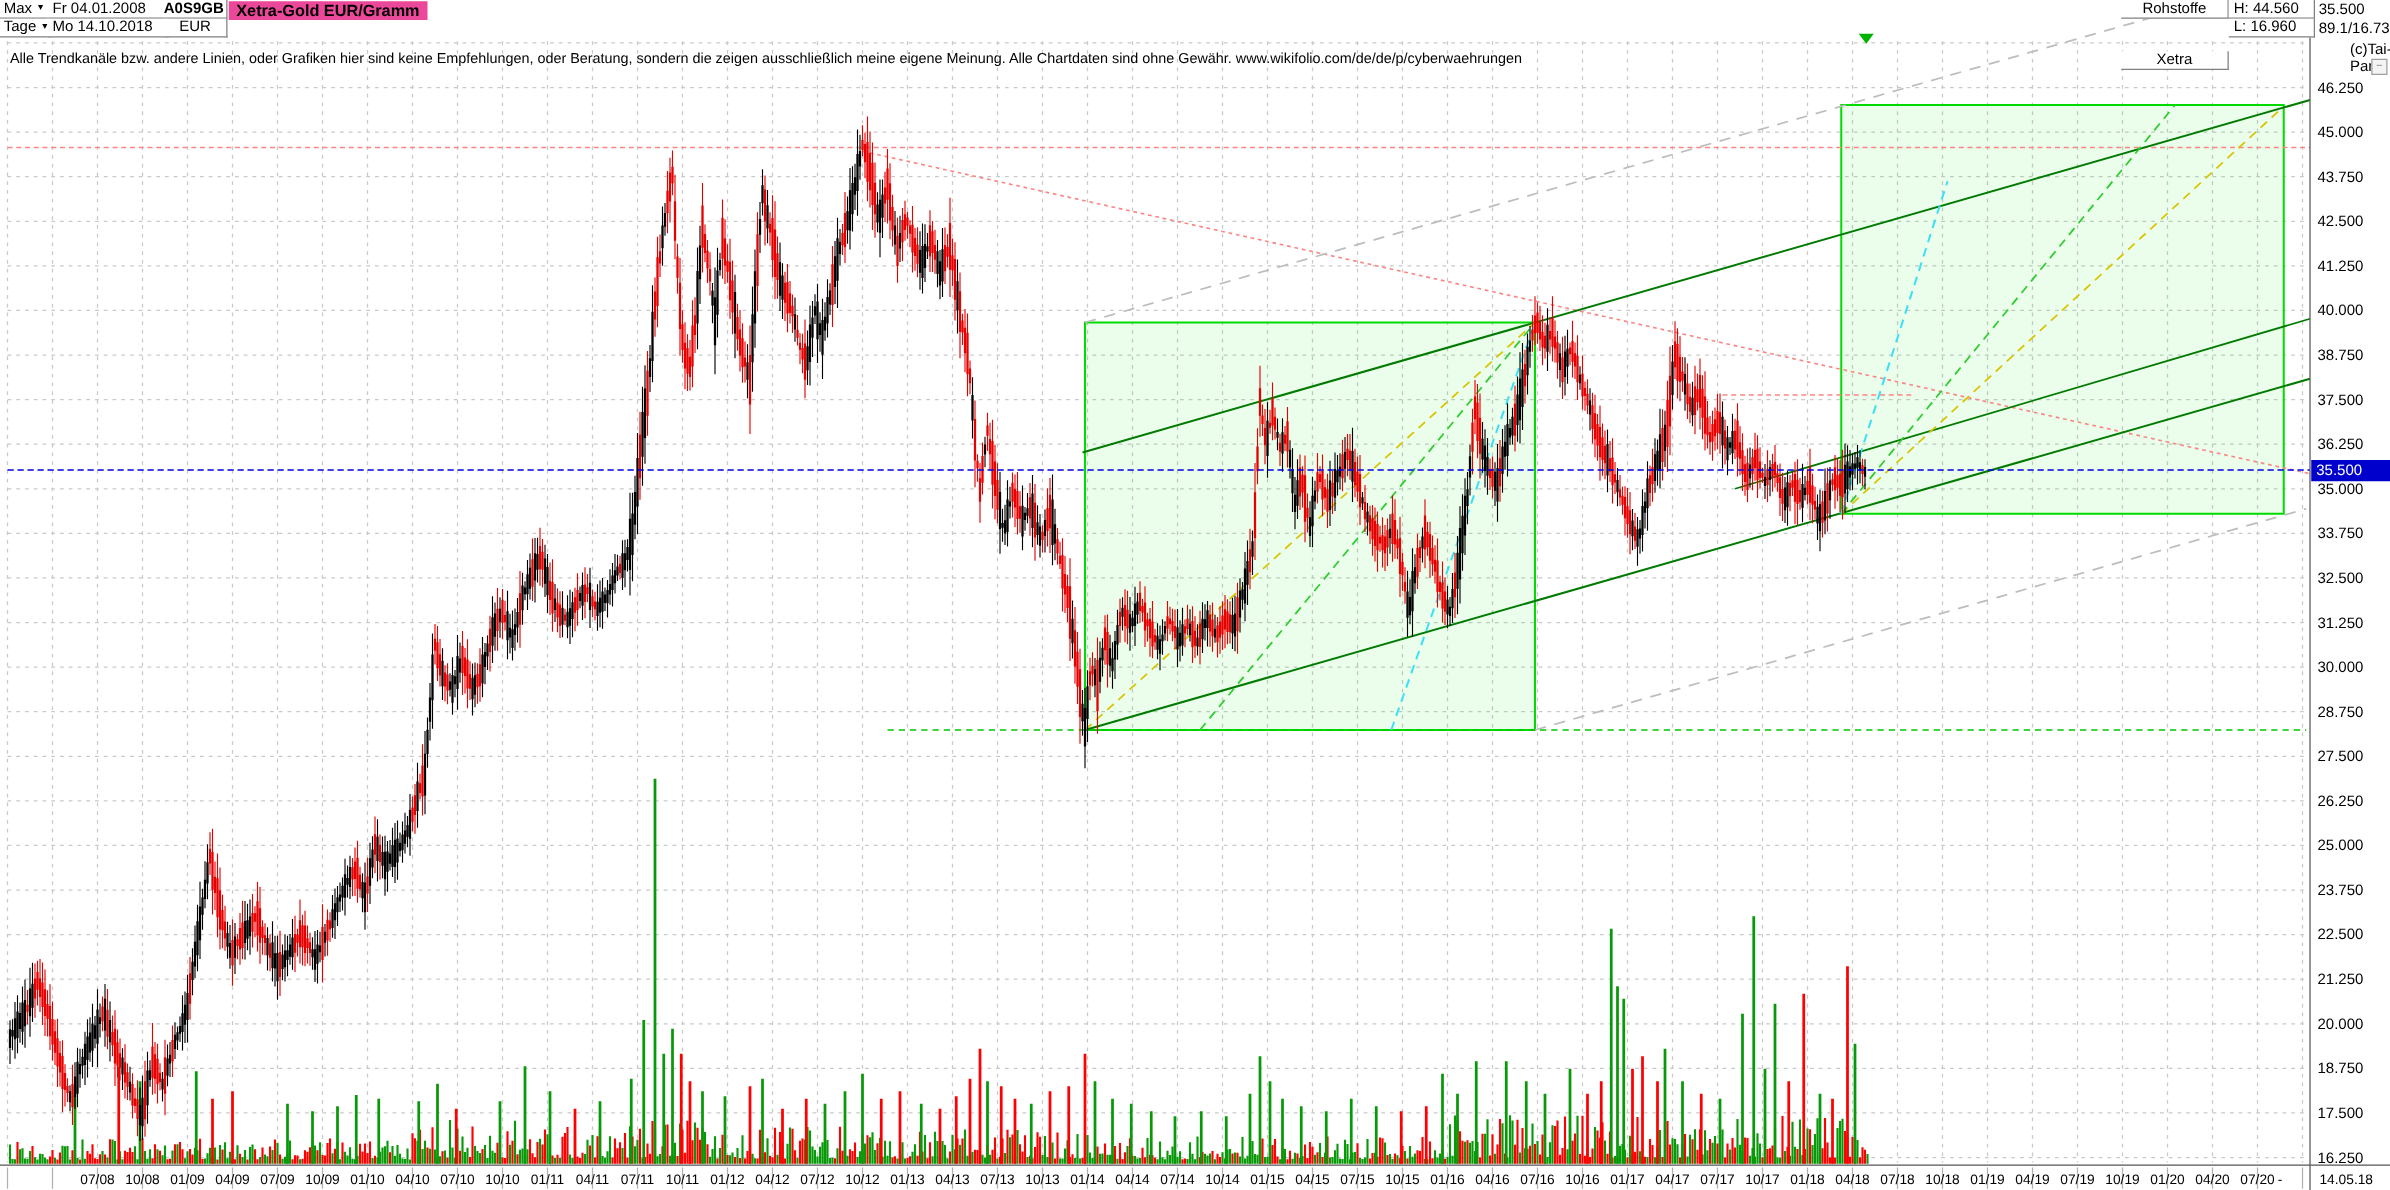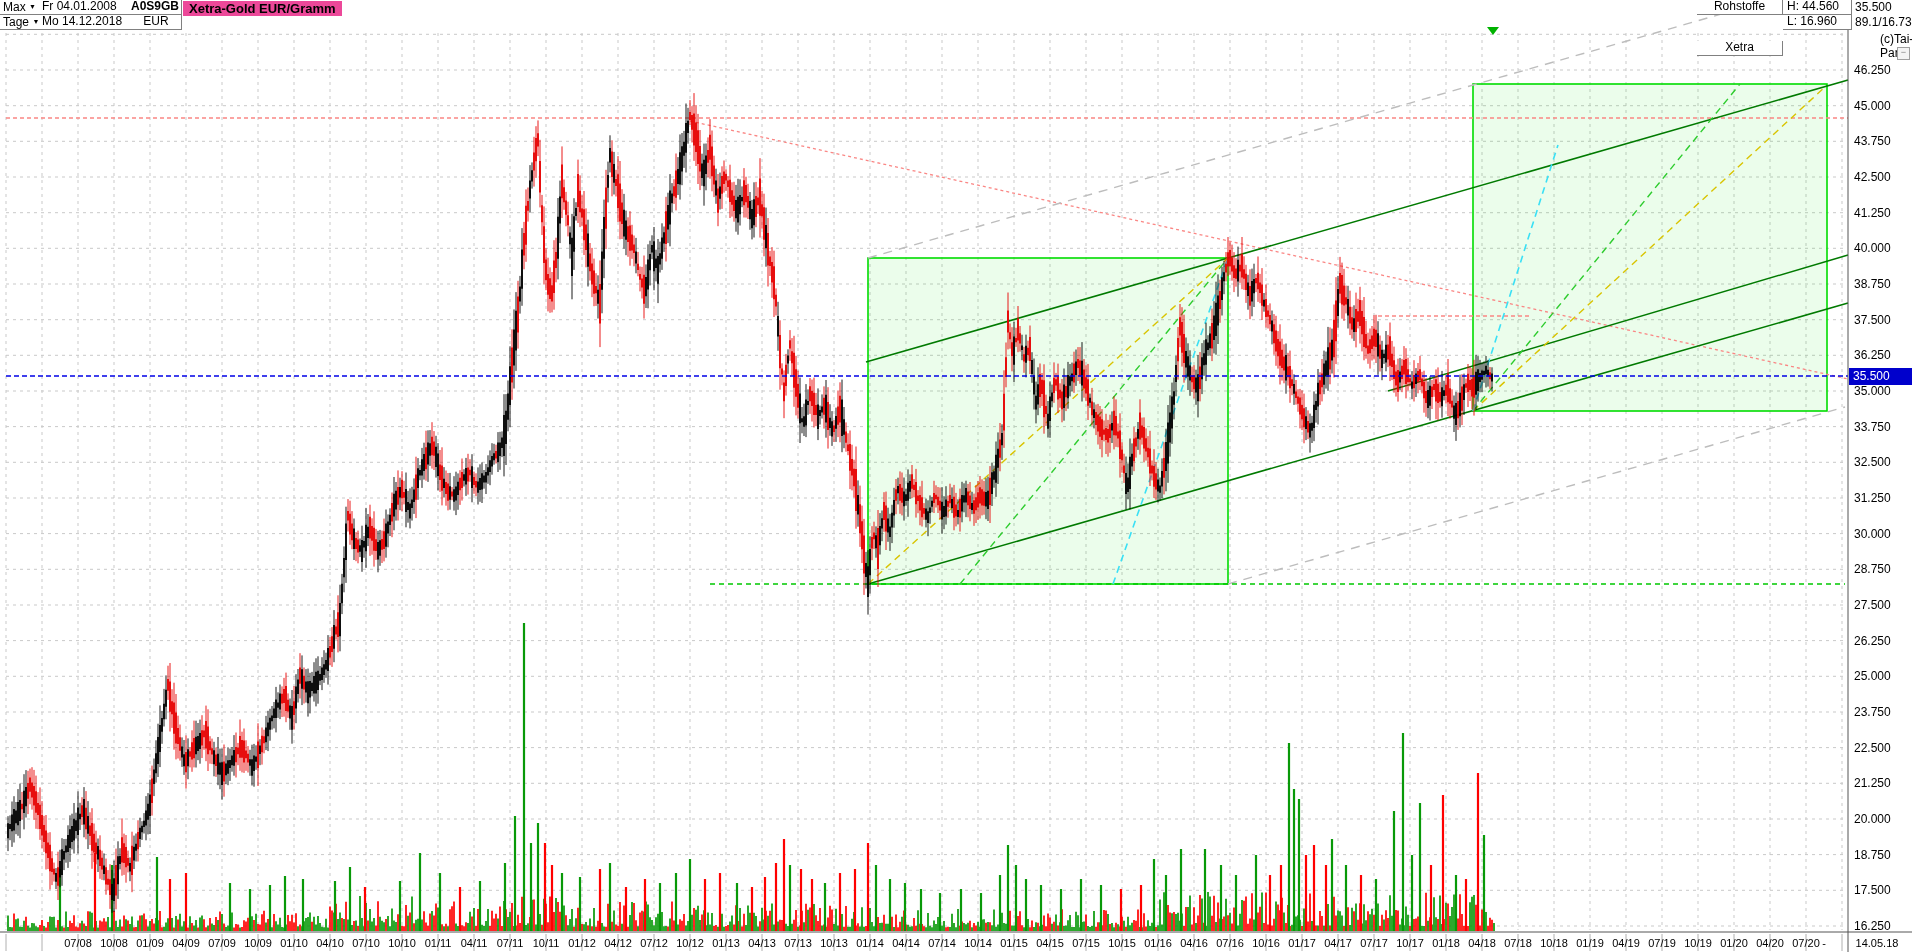--- a/index.html
+++ b/index.html
@@ -179,28 +179,29 @@
       <text x="1854" y="823.0" font-size="12" fill="#000">20.000</text>
       <text x="1854" y="858.6" font-size="12" fill="#000">18.750</text>
       <text x="1854" y="894.3" font-size="12" fill="#000">17.500</text>
       <text x="1854" y="930.0" font-size="12" fill="#000">16.250</text>
     </svg>
 
   <div class="cell" style="left:0;top:0;width:37px;height:14px;padding-left:3px;"><span>Max</span> <span class="arrow">▼</span></div>
   <div class="cell" style="left:38px;top:0;width:92px;height:14px;padding-left:4px;"><span>Fr 04.01.2008</span></div>
   <div class="cell" style="left:131px;top:0;width:50px;height:14px;text-align:left;font-weight:bold;"><span>A0S9GB</span></div>
   <div class="cell" style="left:0;top:15px;width:37px;height:14px;padding-left:3px;"><span>Tage</span> <span class="arrow">▼</span></div>
-  <div class="cell" style="left:38px;top:15px;width:92px;height:14px;padding-left:4px;"><span>Mo 14.12.2018</span></div>
+  <div class="cell" style="left:38px;top:15px;width:92px;height:14px;padding-left:4px;"><span>Mo 14.10.2018</span></div>
   <div class="cell" style="left:131px;top:15px;width:50px;height:14px;text-align:center;"><span>EUR</span></div>
   <div class="hdr-title" style="left:183px;top:1px;"><span>Xetra-Gold EUR/Gramm</span></div>
 
   <div class="cell" style="left:1697px;top:0;width:85px;height:14px;text-align:center;"><span>Rohstoffe</span></div>
   <div class="cell" style="left:1783px;top:0;width:64px;height:14px;padding-left:4px;"><span>H: 44.560</span></div>
   <div class="rcell" style="left:1855px;top:1px;"><span>35.500</span></div>
   <div class="cell" style="left:1697px;top:15px;width:85px;height:14px;text-align:center;margin-top:26px;"><span>Xetra</span></div>
   <div class="cell" style="left:1783px;top:15px;width:64px;height:14px;padding-left:4px;"><span>L: 16.960</span></div>
   <div class="rcell" style="left:1855px;top:16px;"><span>89.1/16.73</span></div>
 
+  <div id="disclaimer"><span>Alle Trendkanäle bzw. andere Linien, oder Grafiken hier sind keine Empfehlungen, oder Beratung, sondern die zeigen ausschließlich meine eigene Meinung. Alle Chartdaten sind ohne Gewähr.  www.wikifolio.com/de/de/p/cyberwaehrungen</span></div>
   <div id="copyright"><span>(c)Tai-Pan</span></div>
   <div id="collapse"><span>−</span></div>
   <div id="price-tag"><span>35.500</span></div>
 
 </div>
 
 </body></html>

